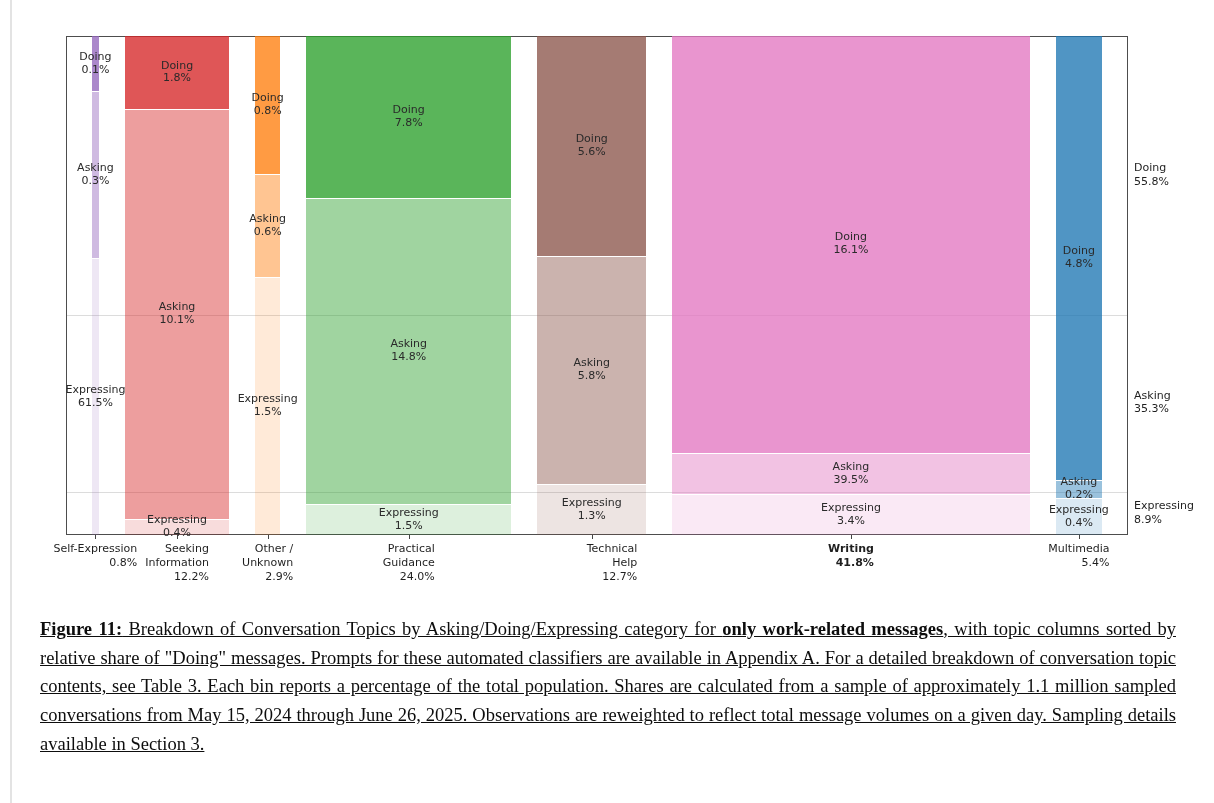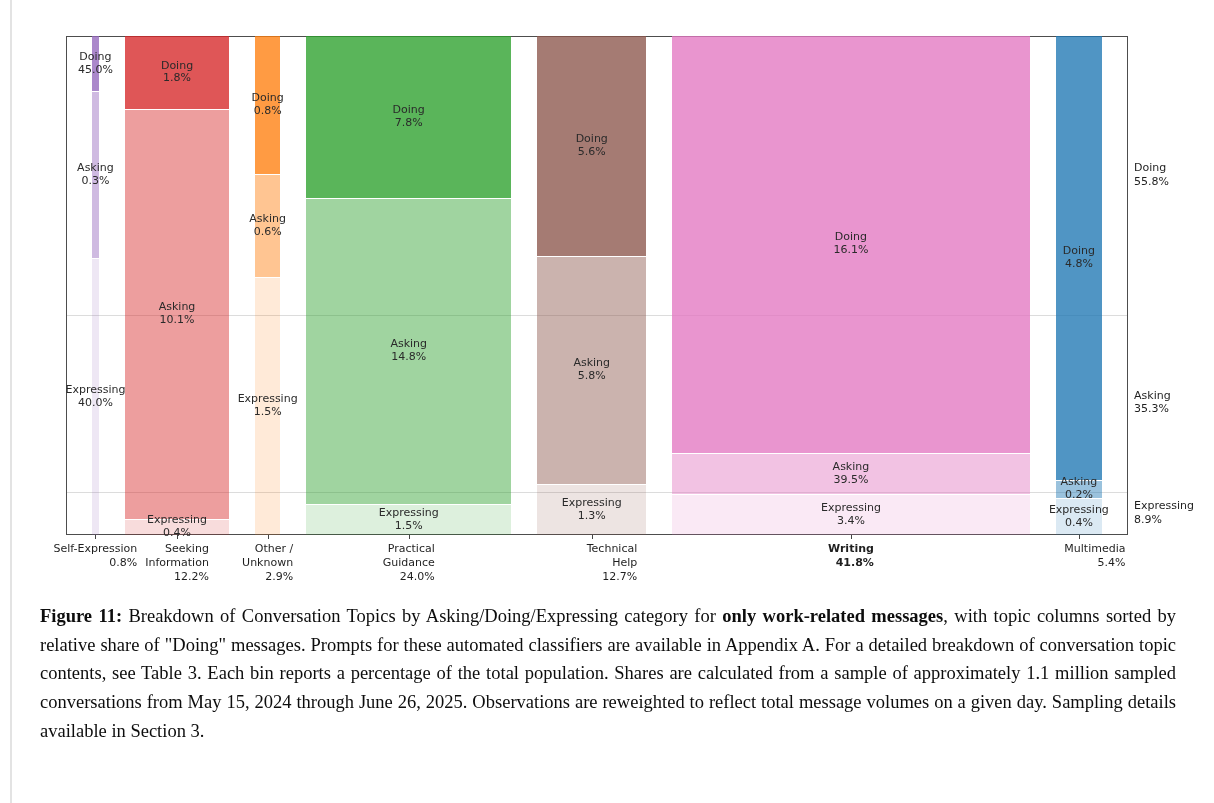--- a/index.html
+++ b/index.html
@@ -83,27 +83,28 @@
     transform: translateY(-50%);
     text-align: left;
     white-space: nowrap;
     font-size: 11px;
     line-height: 1.25;
     color: #1f1f1f;
   }
   .caption {
     position: absolute;
     left: 40px;
-    top: 602px;
+    top: 615px;
     width: 1136px;
     font-family: "Liberation Serif", "DejaVu Serif", serif;
     font-size: 18.5px;
     line-height: 1.55;
     color: #0d0d0d;
     text-align: justify;
+    text-decoration: underline;
   }
   .caption b { font-weight: bold; }
 </style>
 </head>
 <body>
 
 <div class="page">
   <div class="page-edge-line"></div>
   <div class="plot-frame" id="plot">
       <div class="gridline" style="top: 454.589px; background: rgb(220, 220, 220);"></div>
@@ -138,21 +139,21 @@
         <div>Technical</div>
         <div>Help</div>
         <div>12.7%</div>
       </div>
       <div class="x-tick" style="left: 850.948px; top: 535px;"></div>
       <div class="x-label" style="left: 850.948px; top: 542px; font-weight: bold;">
         <div>Writing</div>
         <div>41.8%</div>
       </div>
       <div class="x-tick" style="left: 1078.9px; top: 535px;"></div>
-      <div class="x-label" style="left: 1078.9px; top: 542px; margin-left: 16px;">
+      <div class="x-label" style="left: 1078.9px; top: 542px;">
         <div>Multimedia</div>
         <div>5.4%</div>
       </div>
     </div>
   <div id="right-layer">
       <div class="right-label" style="left: 1134px; top: 512.794px;">
         <div>Expressing</div>
         <div>8.9%</div>
       </div>
       <div class="right-label" style="left: 1134px; top: 402.515px;">
@@ -162,33 +163,33 @@
       <div class="right-label" style="left: 1134px; top: 175.221px;">
         <div>Doing</div>
         <div>55.8%</div>
       </div>
     </div>
   <div class="caption" id="caption"><b>Figure 11:</b><span> Breakdown of Conversation Topics by Asking/Doing/Expressing category for </span><b>only work-related messages</b><span>, with topic columns sorted by relative share of "Doing" messages. Prompts for these automated classifiers are available in Appendix A. For a detailed breakdown of conversation topic contents, see Table 3. Each bin reports a percentage of the total population. Shares are calculated from a sample of approximately 1.1 million sampled conversations from May 15, 2024 through June 26, 2025. Observations are reweighted to reflect total message volumes on a given day. Sampling details available in Section 3.</span></div>
 <div class="mosaic-col" style="left: 92px; top: 36px; width: 6.84569px; height: 499px;">
       <div class="mosaic-seg" style="height: 55.4444px; background: rgba(148, 103, 189, 0.78);">
         <div class="seg-label">
           <div>Doing</div>
-          <div>45.0%</div>
+          <div>0.1%</div>
         </div>
       </div>
       <div class="mosaic-seg" style="height: 166.333px; background: rgba(148, 103, 189, 0.45);">
         <div class="seg-label">
           <div>Asking</div>
           <div>0.3%</div>
         </div>
       </div>
       <div class="mosaic-seg" style="height: 277.222px; background: rgba(148, 103, 189, 0.16);">
         <div class="seg-label">
           <div>Expressing</div>
-          <div>40.0%</div>
+          <div>61.5%</div>
         </div>
       </div>
     </div>
     <div class="mosaic-col" style="left: 124.846px; top: 36px; width: 104.397px; height: 499px;">
       <div class="mosaic-seg" style="height: 73.0244px; background: rgba(214, 39, 40, 0.78);">
         <div class="seg-label">
           <div>Doing</div>
           <div>1.8%</div>
         </div>
       </div>

